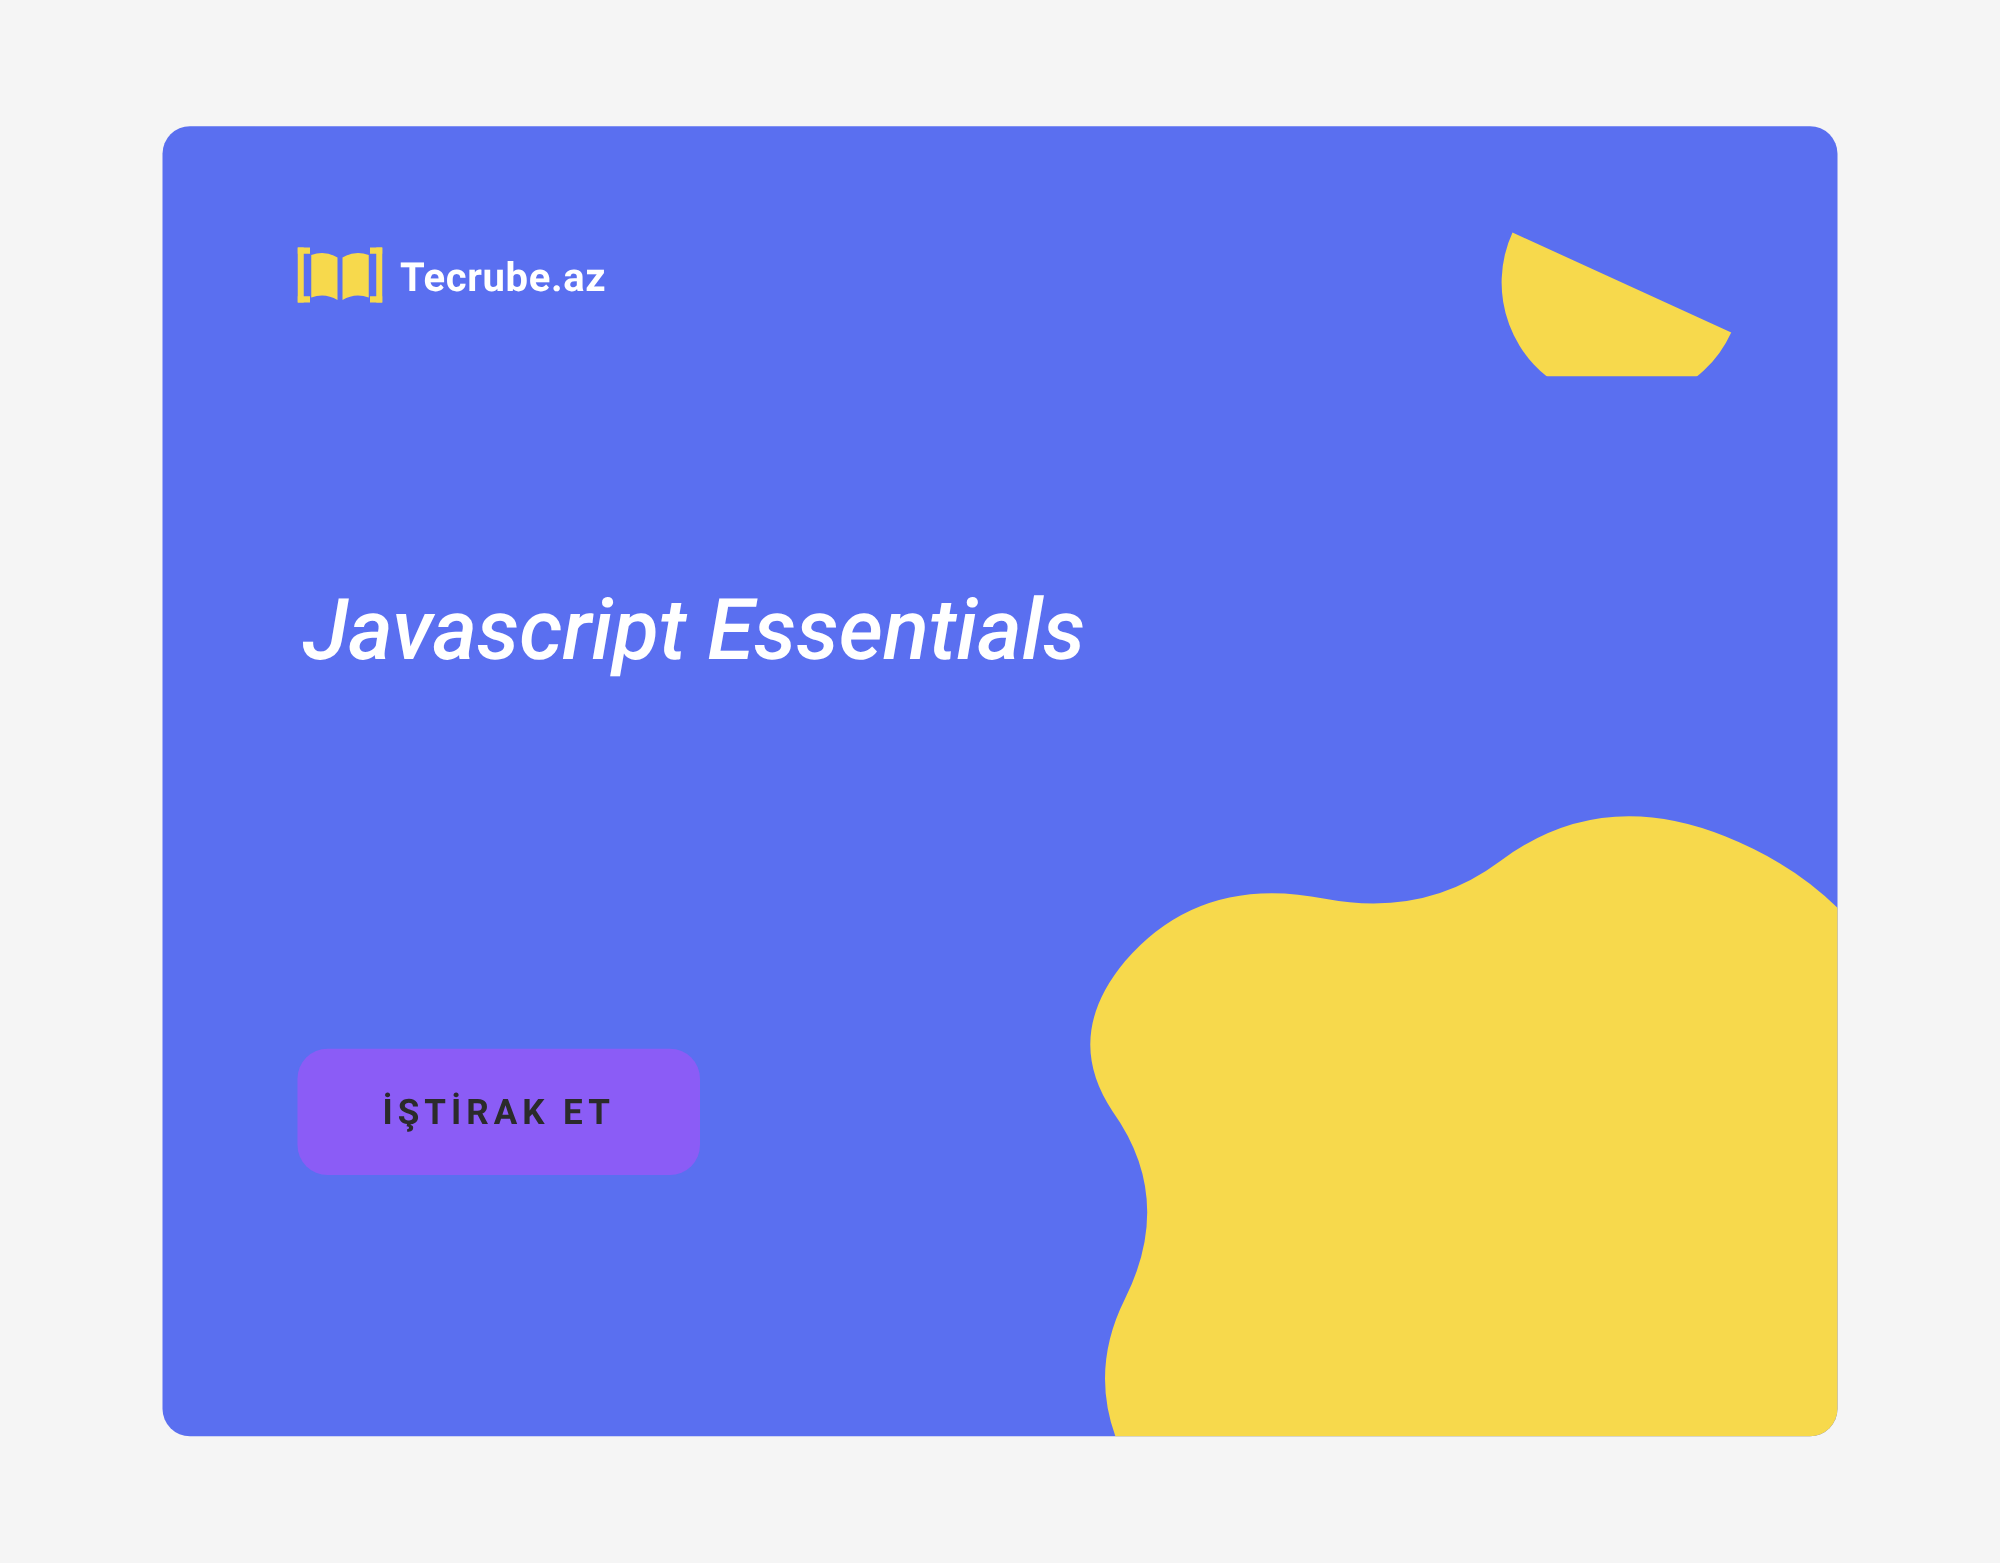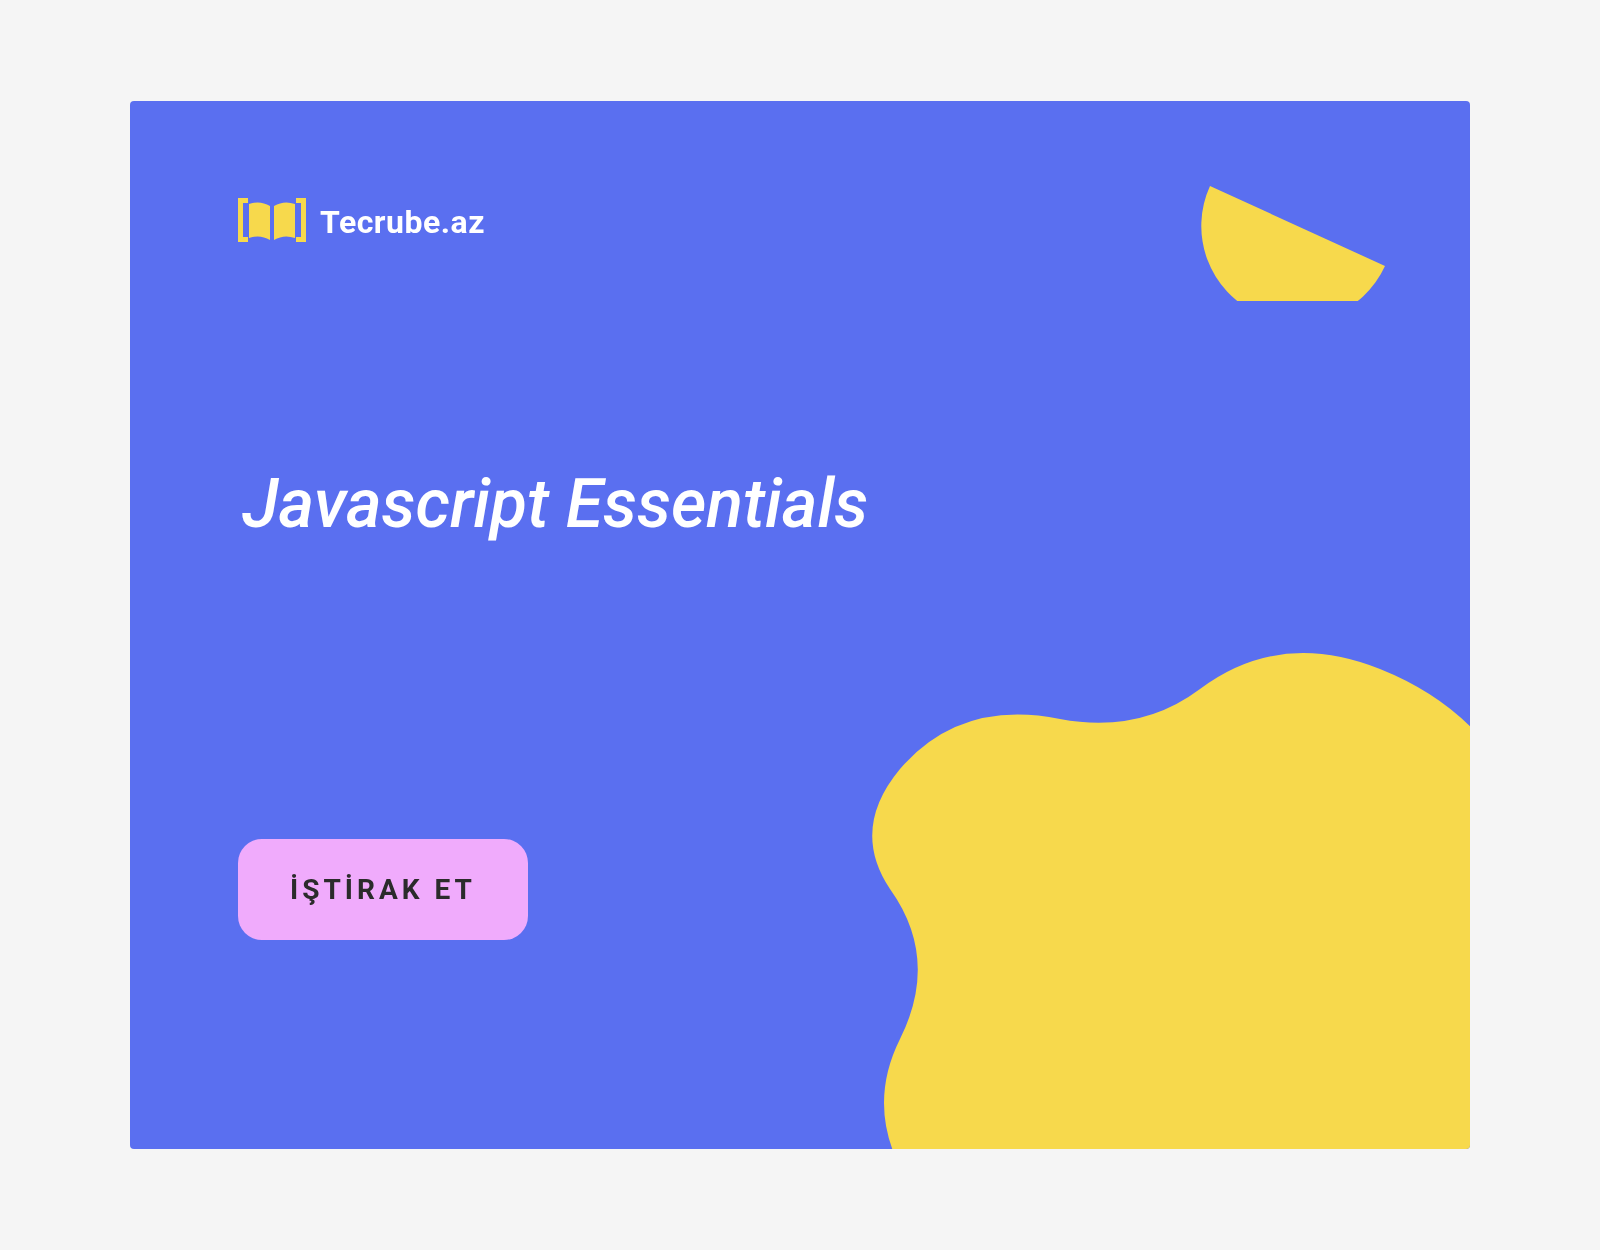--- a/index.html
+++ b/index.html
@@ -13,21 +13,21 @@
       background: #f5f5f5;
       display: flex;
       align-items: center;
       justify-content: center;
       font-family: -apple-system, BlinkMacSystemFont, 'Segoe UI', Roboto, sans-serif;
     }
     .card {
       width: 1340px;
       height: 1048px;
       background: #5A6FF0;
-      border-radius: 4px;
+      border-radius: 22px;
       position: relative;
       overflow: hidden;
     }
     .logo-container {
       position: absolute;
       top: 95px;
       left: 108px;
       display: flex;
       align-items: center;
       gap: 14px;
@@ -49,25 +49,25 @@
       color: #ffffff;
       font-size: 68px;
       font-weight: 500;
       letter-spacing: 0px;
       font-style: italic;
     }
     .cta-button {
       position: absolute;
       top: 738px;
       left: 108px;
-      background: #f0abfc;
+      background: #8b5cf6;
       color: #2b2b2b;
       border: none;
       border-radius: 24px;
-      padding: 34px 52px;
+      padding: 34px 68px;
       font-size: 28px;
       font-weight: 700;
       letter-spacing: 4px;
       cursor: pointer;
       font-family: inherit;
     }
     .corner-shape {
       position: absolute;
       top: 70px;
       right: 80px;

